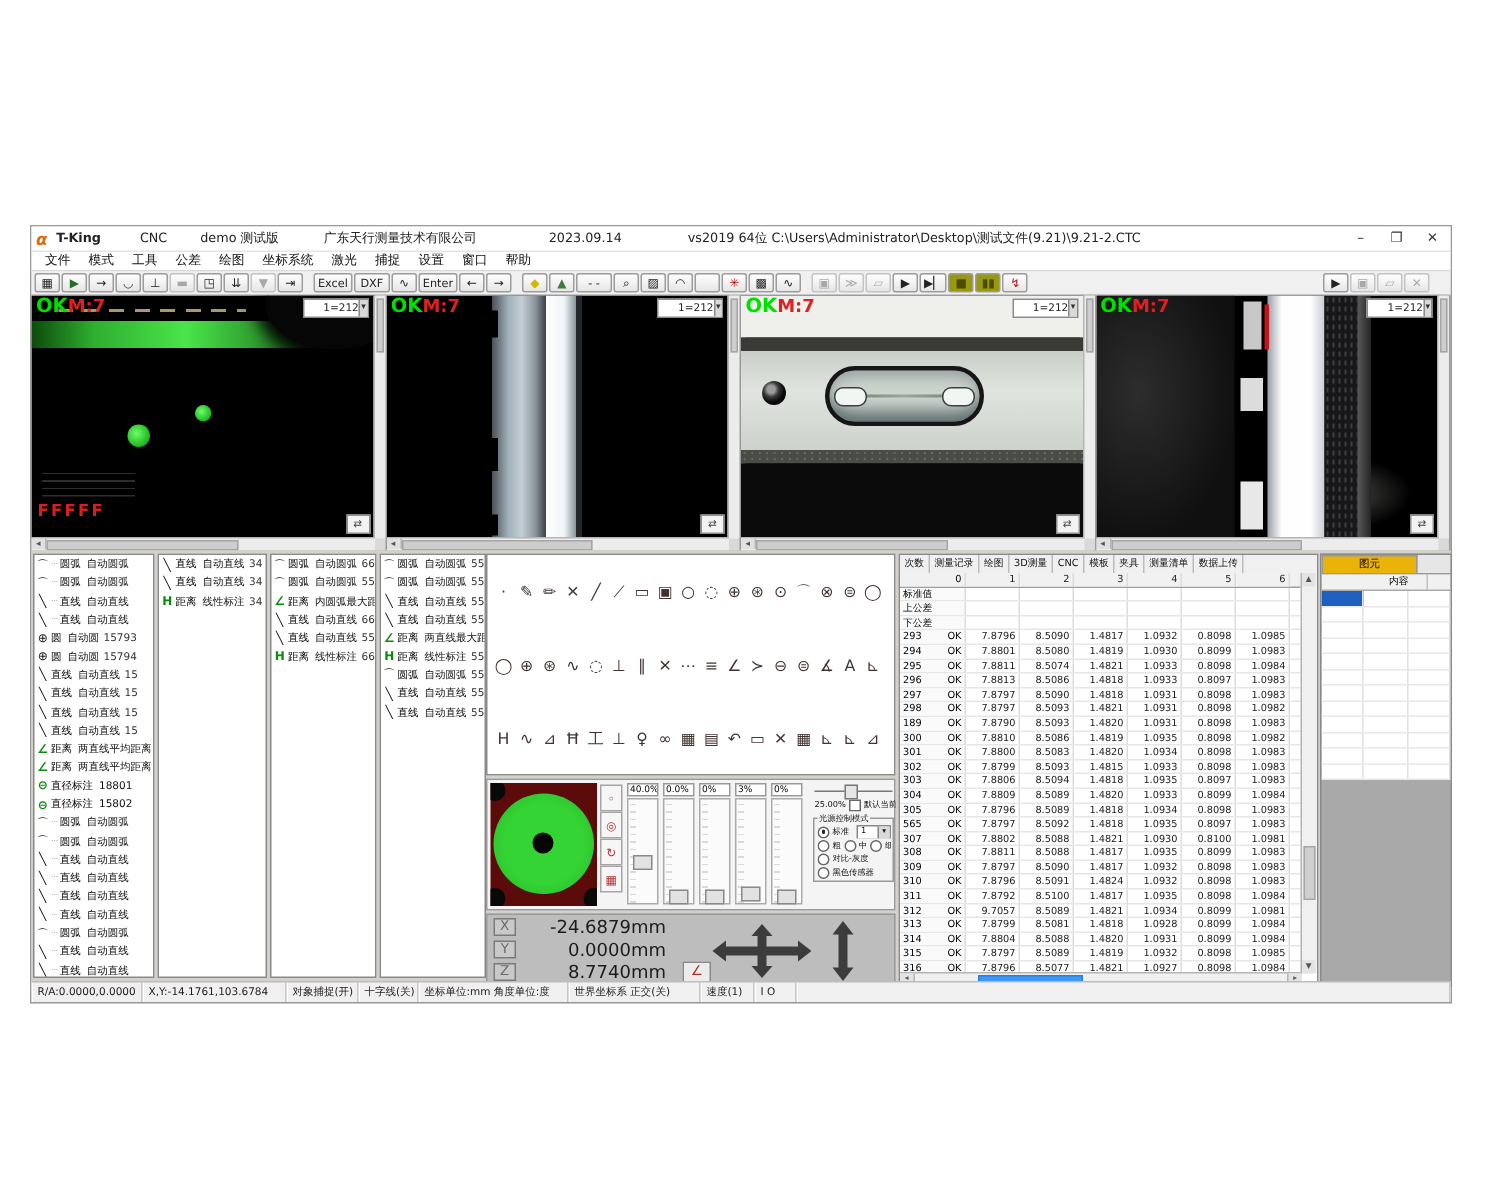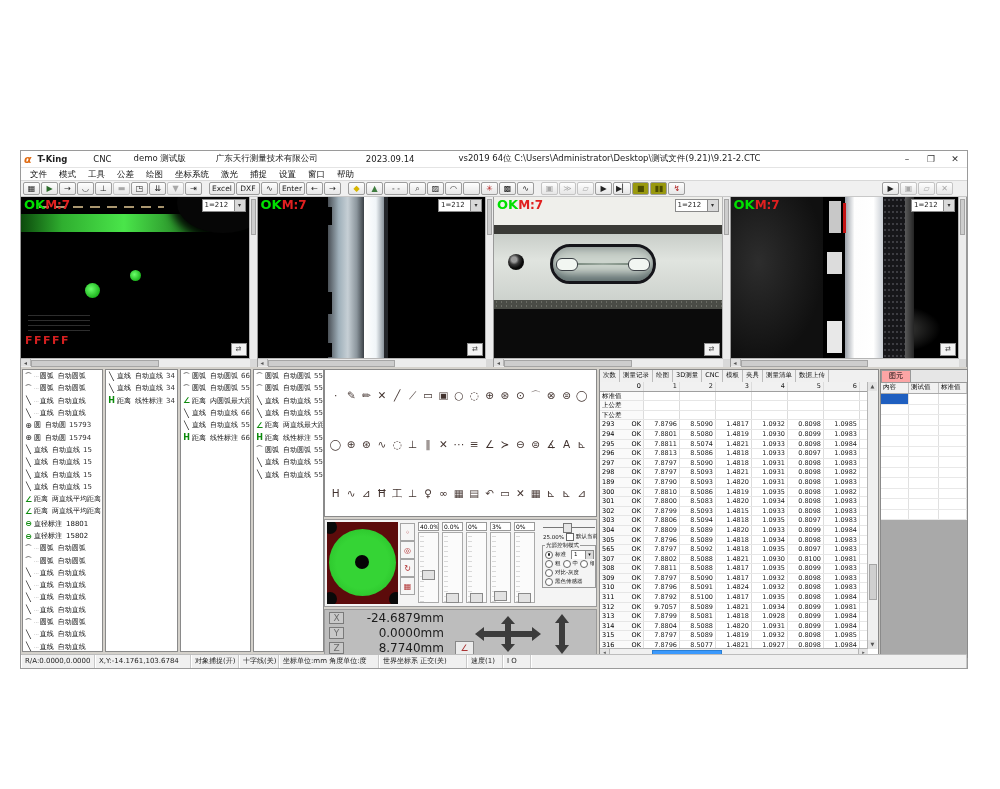--- a/index.html
+++ b/index.html
@@ -42,21 +42,21 @@
   .camera-view.sel .cv-img{box-shadow:inset 0 0 0 3px #00bc00;}
   .cv-vscroll{position:absolute;right:0;top:0;width:7px;bottom:8px;background:#ececec;border-left:1px solid #b5b5b5;}
   .cv-vscroll .vthumb{position:absolute;left:1px;right:1px;top:2px;height:34px;background:#cdcdcd;border:1px solid #a5a5a5;}
   .cv-hscroll{position:absolute;left:0;right:7px;bottom:0;height:8px;background:#ececec;border-top:1px solid #b5b5b5;}
   .cv-hscroll .harrow{position:absolute;left:0;top:0;width:9px;height:7px;font-size:6px;line-height:7px;text-align:center;color:#555;background:#e0e0e0;border-right:1px solid #b5b5b5;}
   .cv-hscroll .hthumb{position:absolute;left:10px;top:1px;width:55%;height:5px;background:#cdcdcd;border:1px solid #a5a5a5;}
   .cv-label{position:absolute;left:3px;top:0;z-index:5;font-weight:bold;font-size:13px;}
   .cv-status{color:#00e000;}
   .cv-m{color:#e02020;font-size:12px;}
   .cv-zoom{position:absolute;top:2px;right:11px;width:42px;height:11px;background:#fff;border:1px solid #8a8a8a;display:flex;z-index:6;}
-  .cv-zoom .zt{flex:1;font-size:7px;line-height:10px;padding-left:2px;color:#222;}
+  .cv-zoom .zt{flex:1;font-size:7px;line-height:10px;padding-left:13px;color:#222;}
   .cv-zoom .za{width:10px;background:#d9d9d9;border-left:1px solid #8a8a8a;font-size:6px;line-height:10px;text-align:center;color:#333;}
   .cv-extra{position:absolute;left:4px;bottom:12px;color:#d42020;font-weight:bold;font-size:11px;letter-spacing:1.5px;z-index:5;}
   .cv-fit{position:absolute;right:10px;bottom:11px;width:14px;height:11px;background:#f3f3f3;border:1px solid #8f8f8f;font-size:7px;line-height:10px;text-align:center;color:#444;z-index:6;}
   .shape{position:absolute;}
 
   
   .v1 .band{left:0;top:17px;width:100%;height:18px;background:linear-gradient(90deg,#0c4a0c,#2fae2f 18%,#4ae54a 45%,#2f9e2f 65%,#0b3a0b 84%,#000);}
   .v1 .topline{left:18px;top:9px;width:125px;height:2px;background:repeating-linear-gradient(90deg,#c9b183 0 10px,transparent 10px 17px);opacity:.85;}
   .v1 .ball{left:156px;top:-24px;width:92px;height:60px;border-radius:50%;background:#060606;box-shadow:0 0 10px 7px rgba(0,0,0,.92);}
   .v1 .dot{border-radius:50%;background:radial-gradient(circle at 40% 40%,#6cff6c,#1db51d 70%,#0e7a0e);}
@@ -177,23 +177,23 @@
   .tvscroll .au{top:0;} .tvscroll .ad{bottom:0;}
   .tvscroll .vthumb{position:absolute;left:1px;right:1px;top:68%;height:34px;background:#cfcfcf;border:1px solid #a5a5a5;}
   .thscroll{position:absolute;left:0;right:10px;bottom:0;height:8px;background:#f0f0f0;border-top:1px solid #b5b5b5;}
   .thscroll .a{position:absolute;top:0;width:9px;height:7px;font-size:5px;text-align:center;line-height:7px;color:#555;background:#e3e3e3;}
   .thscroll .al{left:0;border-right:1px solid #b5b5b5;} .thscroll .ar{right:0;border-left:1px solid #b5b5b5;}
   .thscroll .hthumb{position:absolute;left:52px;top:1px;width:68px;height:5px;background:#3b99fc;border:1px solid #2a7fd4;}
 
   
   .rightpanel{position:absolute;left:859px;top:2px;width:88px;height:289px;background:#a9a9a9;border:1px solid #8a8a8a;box-sizing:border-box;overflow:hidden;}
   .rp-tabs{height:12px;background:#e6e6e6;display:flex;border-bottom:1px solid #999;}
-  .rp-tab{padding:0 7px;background:#fca5a5;border:1px solid #999;border-bottom:none;font-size:7px;line-height:11px;}
+  .rp-tab{padding:0 24px;background:#eab308;border:1px solid #999;border-bottom:none;font-size:7px;line-height:11px;}
   .rp-head{display:flex;background:#f1f1f1;border-bottom:1px solid #aaa;height:10px;}
-  .rp-hc{font-size:6.5px;line-height:9px;padding-left:2px;border-right:1px solid #c0c0c0;box-sizing:border-box;flex:none;overflow:hidden;white-space:nowrap;}
+  .rp-hc{font-size:6.5px;line-height:9px;padding-left:2px;border-right:1px solid #c0c0c0;box-sizing:border-box;flex:none;overflow:hidden;white-space:nowrap;margin-left:43px;}
   .rp-body{background:#fff;}
   .rp-row{display:flex;height:9.5px;border-bottom:1px solid #e8e8e8;}
   .rp-cell{border-right:1px solid #e0e0e0;box-sizing:border-box;flex:none;height:100%;}
   .rp-cell.selcell{background:#1f5fc0;}
 
   
   .statusbar{position:absolute;left:0;right:0;bottom:0;height:13px;background:#f0f0f0;border-top:1px solid #bdbdbd;display:flex;font-size:7px;line-height:12px;color:#222;}
   .sseg{border-right:1px solid #c9c9c9;box-shadow:inset 1px 0 0 #fff;padding:0 4px;white-space:nowrap;overflow:hidden;flex:none;box-sizing:border-box;}
   .sseg.fill{flex:1;}
 </style>

